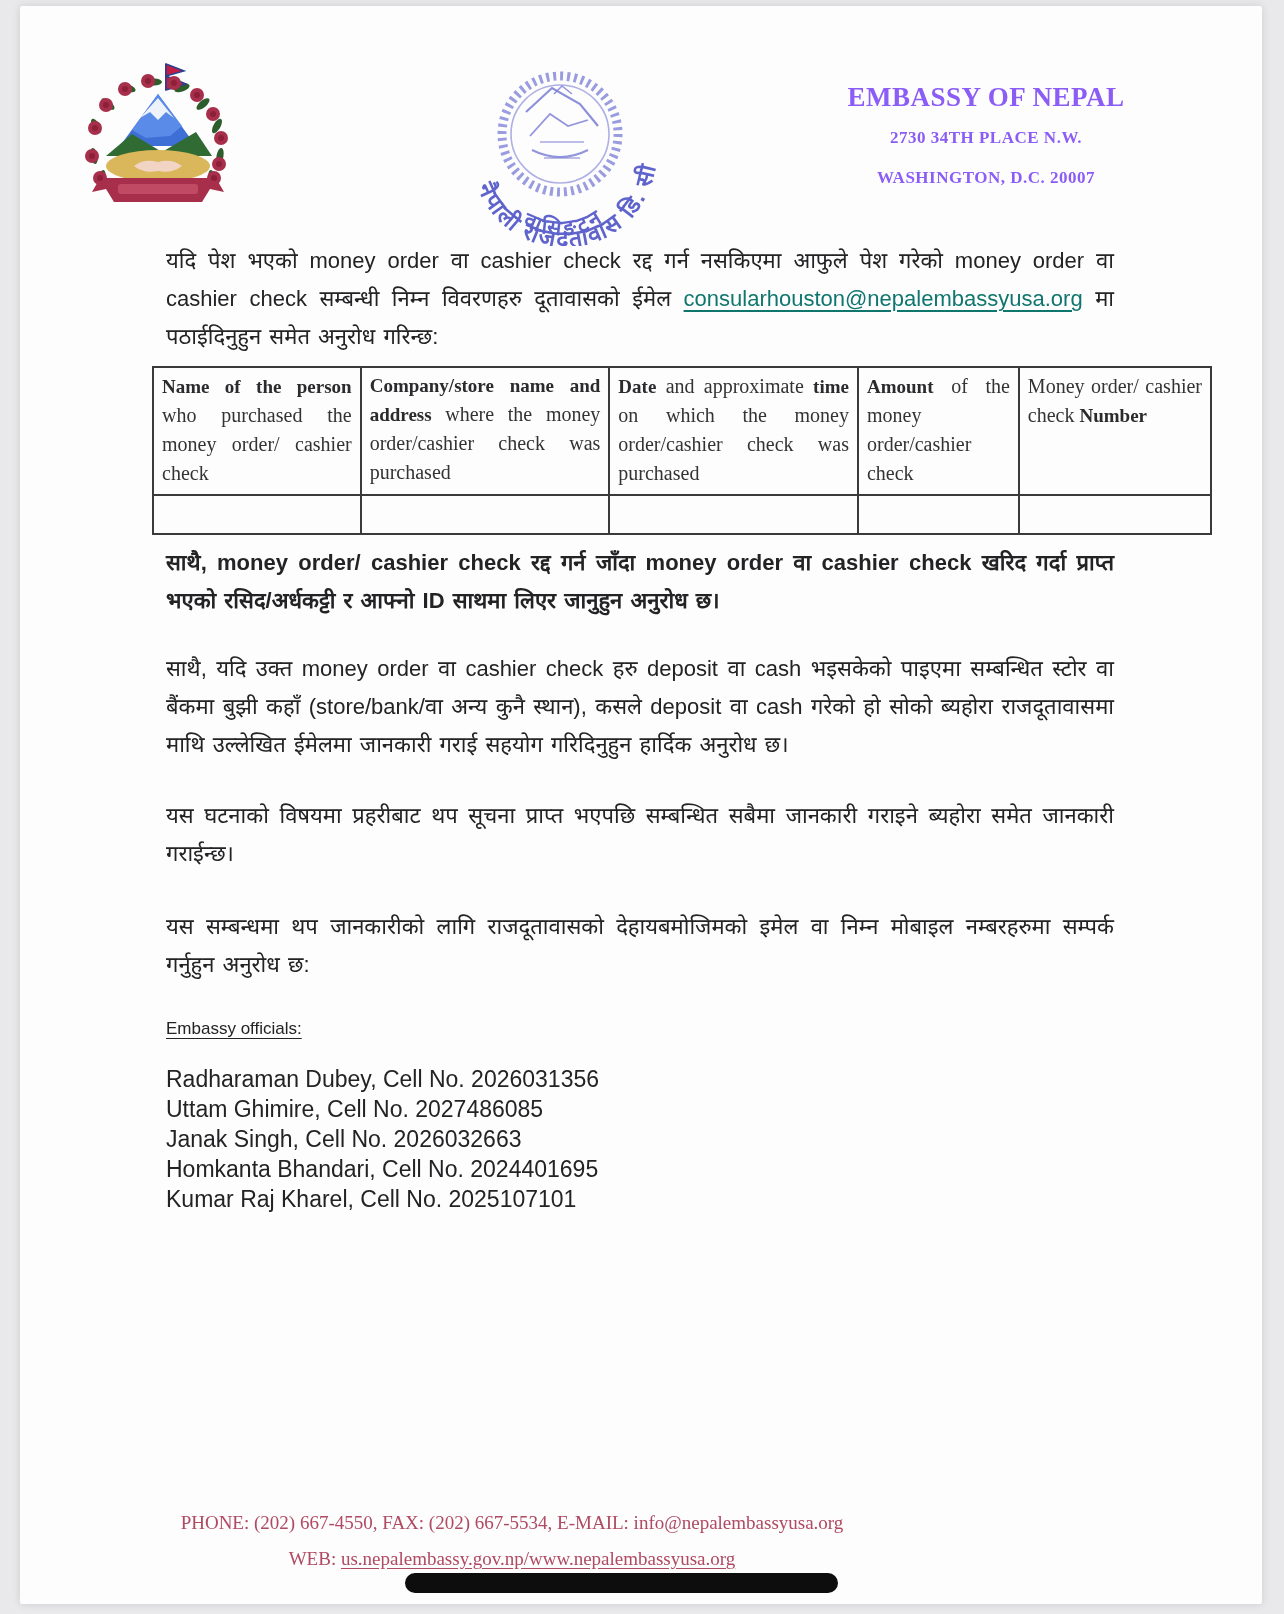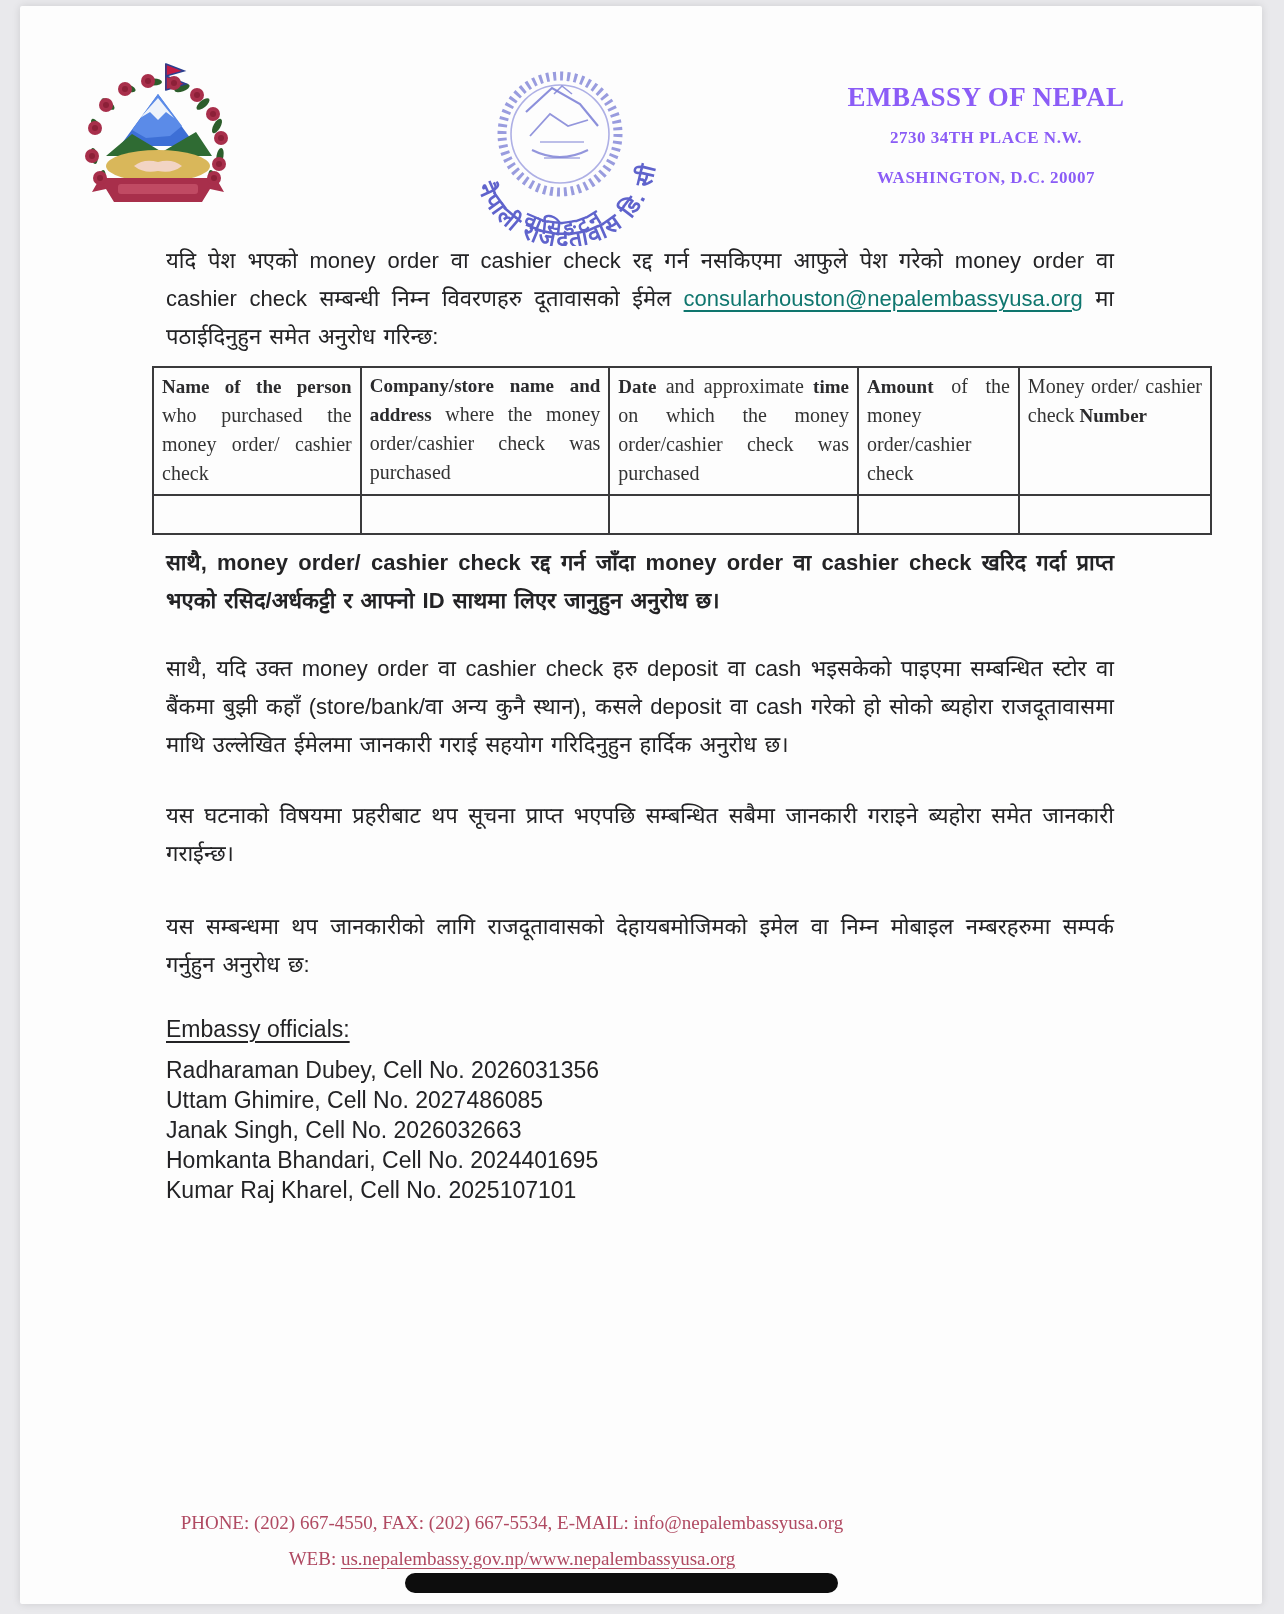--- a/index.html
+++ b/index.html
@@ -54,22 +54,22 @@
   .c1{width:19.6%;} .c2{width:23.8%;} .c3{width:23.8%;} .c4{width:14.8%;} .c5{width:18.0%;}
   tr.empty td{height:27px;}
   .sp2{margin-top:9px !important;font-weight:bold;}
   .sp3{margin-top:30px !important;}
   .sp4{margin-top:33px !important;}
   .sp5{margin-top:35px !important;}
   
   .email-row{margin-top:30px;font-size:23px;}
   .officials{margin-top:26px;}
   .officials-heading{
-    font-size:23px;text-decoration:underline;text-underline-offset:4px;
-    margin-bottom:7px;
+    font-size:17px;text-decoration:underline;text-underline-offset:4px;
+    margin-bottom:16px;
   }
   .official-line{font-size:23px;line-height:30px;}
   
   .footer-line{
     position:absolute;left:0;width:984px;text-align:center;
     font-family:"Liberation Serif", serif;color:#b04a62;font-size:19px;
   }
   .footer-phone{top:1506px;}
   .footer-web{top:1542px;}
   .footer-web .uweb{text-decoration:underline;text-underline-offset:3px;cursor:pointer;}

